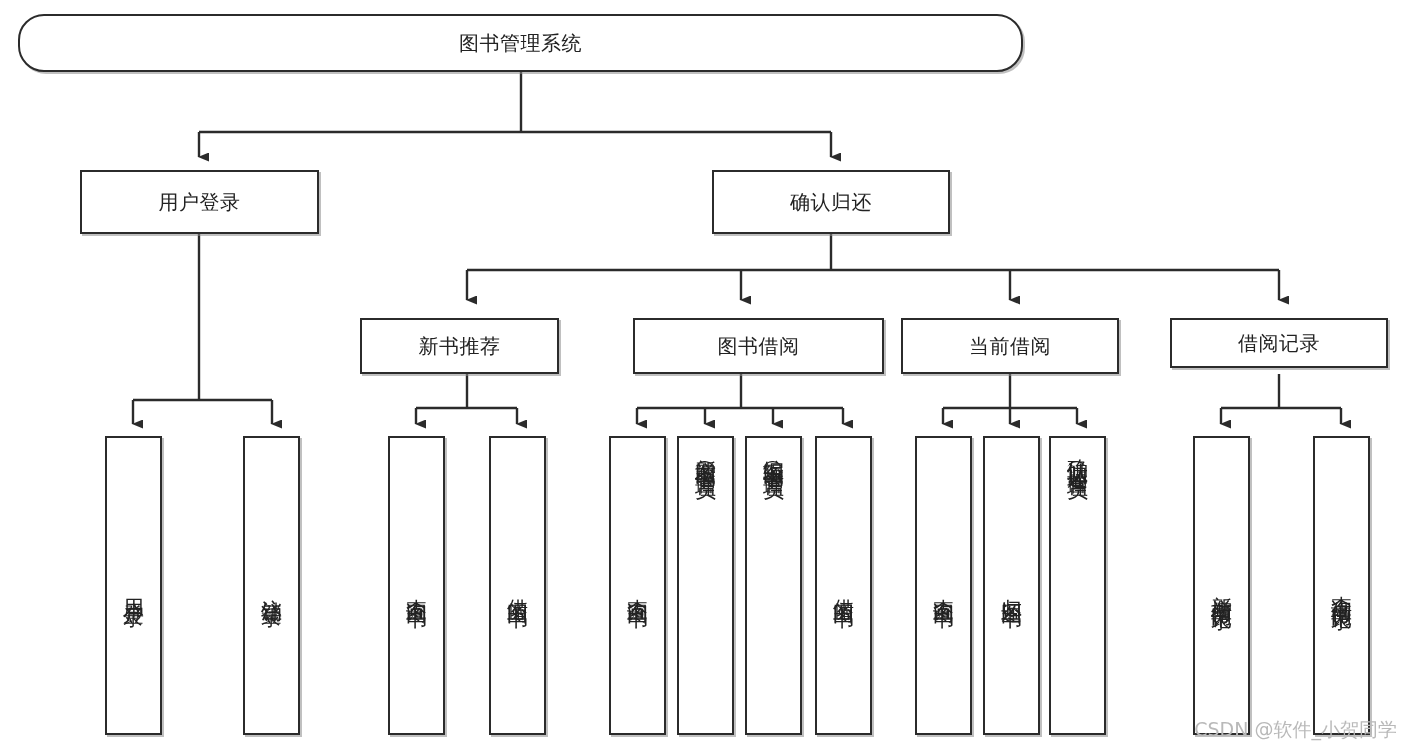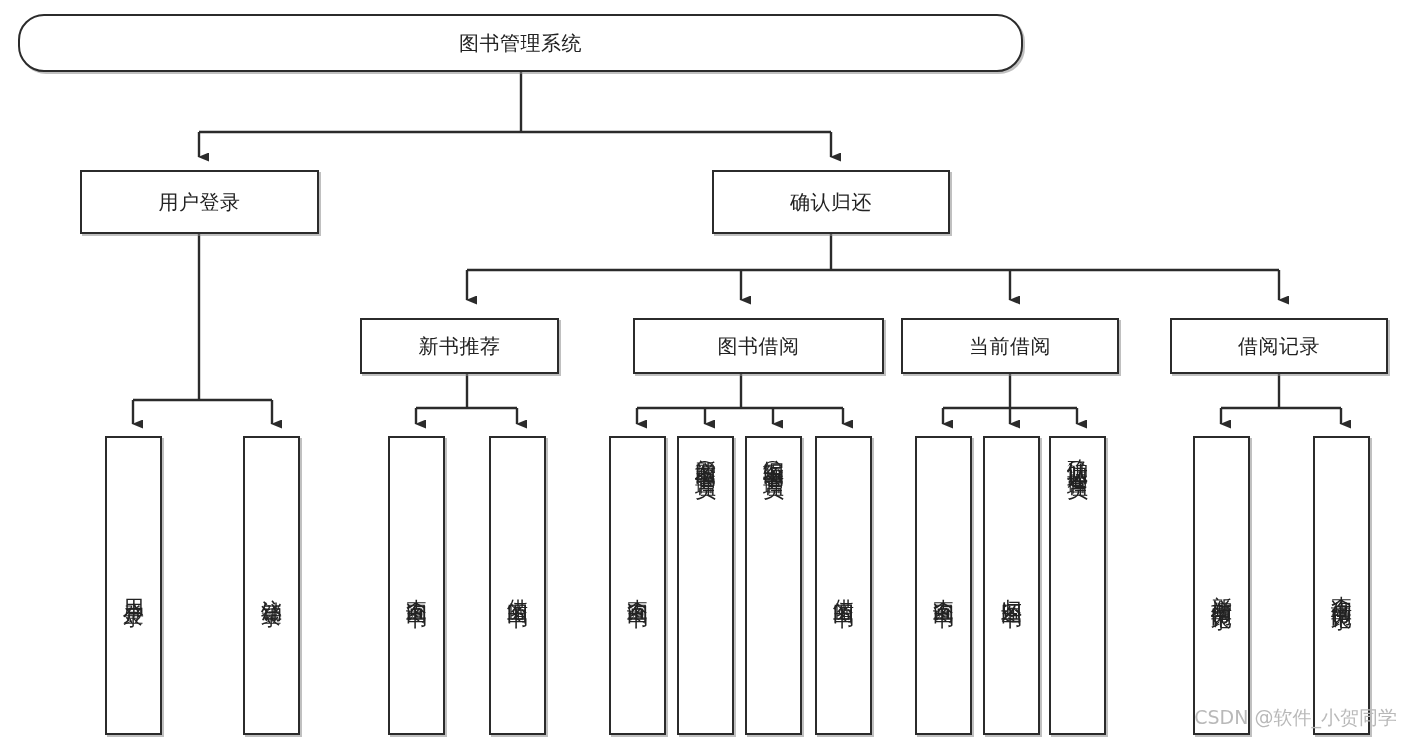--- a/index.html
+++ b/index.html
@@ -45,21 +45,21 @@
     letter-spacing:3px;
     white-space:nowrap;
   }
   .node.vert.topalign{
     align-items:flex-start;
   }
 
   #watermark{
     position:absolute;
     right:8px;
-    bottom:16px;
+    bottom:4px;
     font-size:19px;
     color:#b9b9b9;
     white-space:nowrap;
     user-select:none;
     padding-left:10px;
   }
 </style>
 </head>
 <body>
 
@@ -132,21 +132,21 @@
   </div>
 
   <div class="node" style="left:633px;top:318px;width:251px;height:56px;">
     <span class="lbl">图书借阅</span>
   </div>
 
   <div class="node" style="left:901px;top:318px;width:218px;height:56px;">
     <span class="lbl">当前借阅</span>
   </div>
 
-  <div class="node" style="left:1170px;top:318px;width:218px;height:56px;">
+  <div class="node" style="left:1170px;top:318px;width:218px;height:50px;">
     <span class="lbl">借阅记录</span>
   </div>
 
   <div class="node vert" style="left:105px;top:436px;width:57px;height:299px;">
     <span class="lbl">用户登录</span>
   </div>
 
   <div class="node vert" style="left:243px;top:436px;width:57px;height:299px;">
     <span class="lbl">注销登录</span>
   </div>

